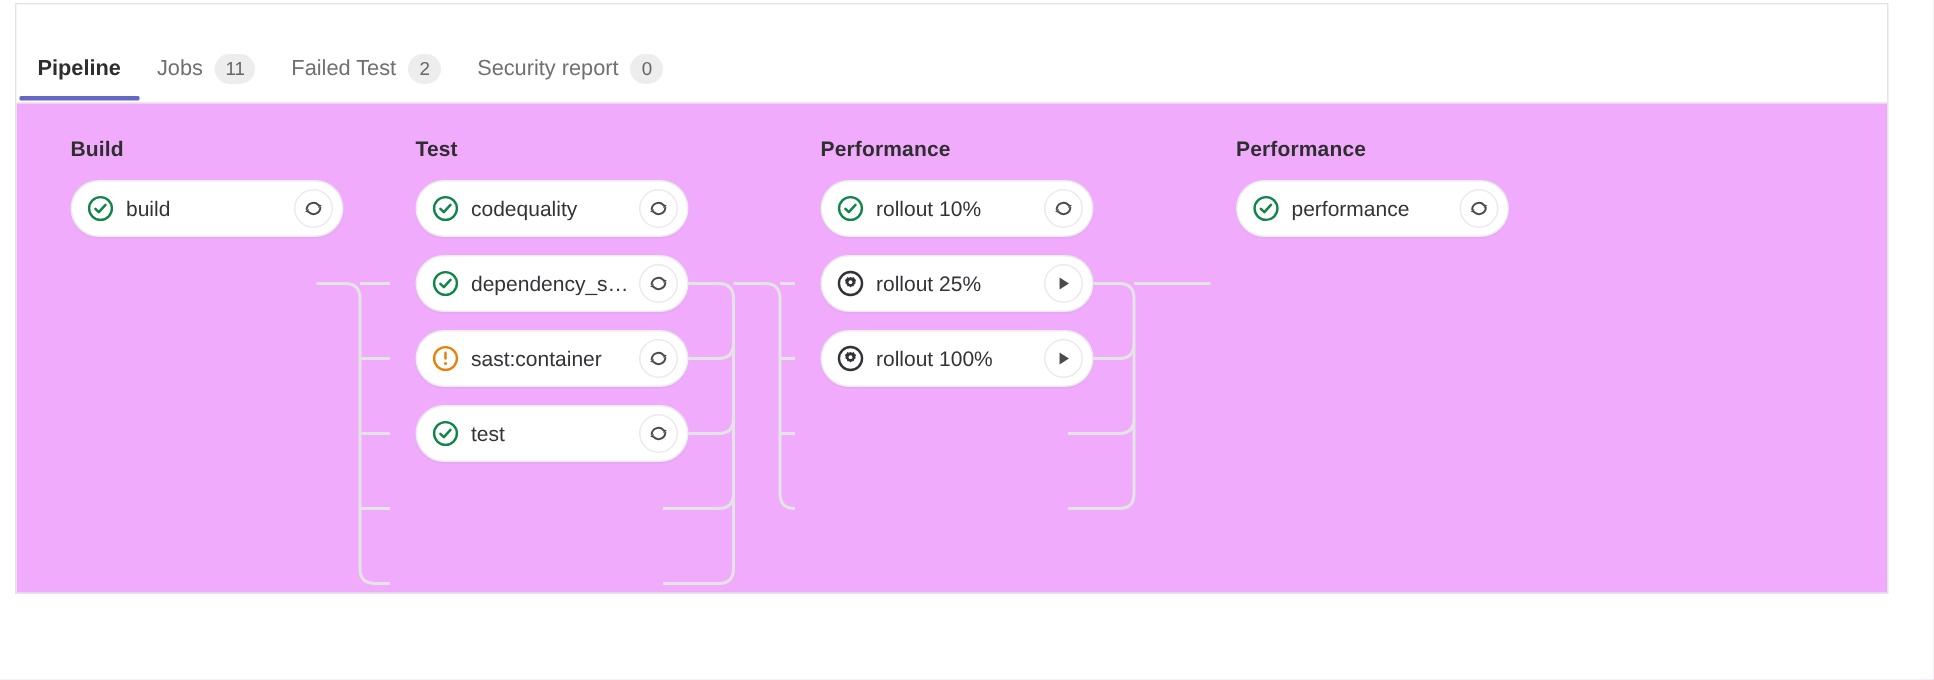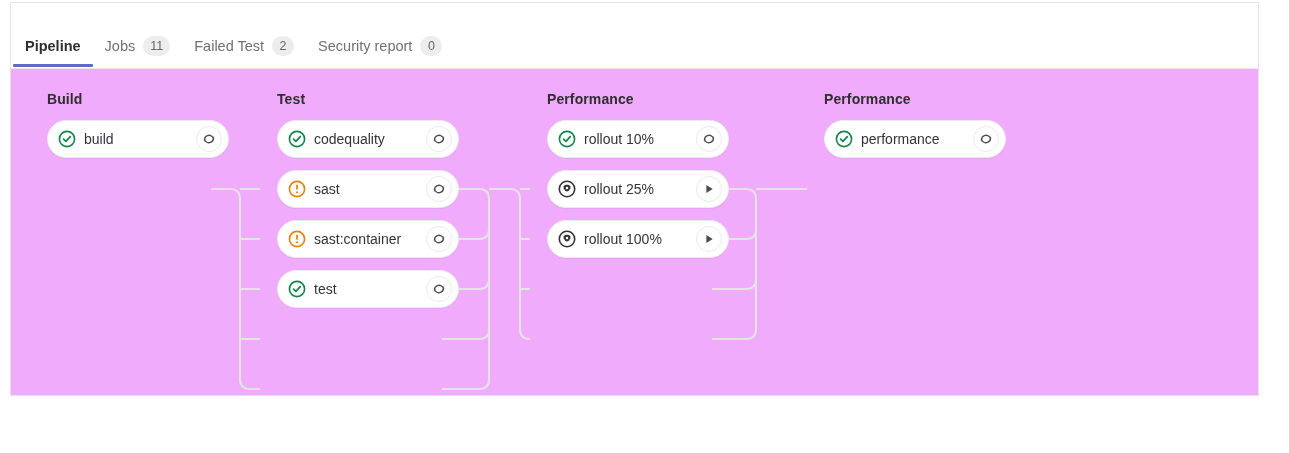--- a/index.html
+++ b/index.html
@@ -235,48 +235,47 @@
             <span class="action">
               <svg width="14" height="14" viewBox="0 0 16 16">
                   <path d="M13.2 7.3a5.2 5.2 0 0 1-8.9 3.4" fill="none" stroke="#4b4b4b" stroke-width="1.5" stroke-linecap="round"></path>
                   <path d="M2.8 8.7a5.2 5.2 0 0 1 8.9-3.4" fill="none" stroke="#4b4b4b" stroke-width="1.5" stroke-linecap="round"></path>
                   <path d="M4.4 8.2 L4.2 11.1 L1.6 10.4 Z" fill="#4b4b4b"></path>
                   <path d="M11.6 7.8 L11.8 4.9 L14.4 5.6 Z" fill="#4b4b4b"></path>
                 </svg>
             </span>
           </div>
 
+          <div class="job">
+            <span class="status">
+              <svg width="18" height="18" viewBox="0 0 18 18">
+                  <circle cx="9" cy="9" r="7.6" fill="none" stroke="#108548" stroke-width="1.6"></circle>
+                  <path d="M5.6 9.2 L7.9 11.4 L12.3 6.6" fill="none" stroke="#108548" stroke-width="1.7" stroke-linecap="round" stroke-linejoin="round"></path>
+                </svg>
+            </span>
+            <span class="jobname">dependency_s…</span>
+            <span class="action">
+              <svg width="14" height="14" viewBox="0 0 16 16">
+                  <path d="M13.2 7.3a5.2 5.2 0 0 1-8.9 3.4" fill="none" stroke="#4b4b4b" stroke-width="1.5" stroke-linecap="round"></path>
+                  <path d="M2.8 8.7a5.2 5.2 0 0 1 8.9-3.4" fill="none" stroke="#4b4b4b" stroke-width="1.5" stroke-linecap="round"></path>
+                  <path d="M4.4 8.2 L4.2 11.1 L1.6 10.4 Z" fill="#4b4b4b"></path>
+                  <path d="M11.6 7.8 L11.8 4.9 L14.4 5.6 Z" fill="#4b4b4b"></path>
+                </svg>
+            </span>
+          </div>
+
 
           <div class="job">
             <span class="status">
               <svg width="18" height="18" viewBox="0 0 18 18">
                   <circle cx="9" cy="9" r="7.6" fill="none" stroke="#e9800a" stroke-width="1.6"></circle>
                   <rect x="8.15" y="4.4" width="1.7" height="5.4" rx="0.85" fill="#e9800a"></rect>
                   <circle cx="9" cy="12.3" r="1.05" fill="#e9800a"></circle>
                 </svg>
             </span>
-            <span class="jobname">sast</span>
-            <span class="action">
-              <svg width="14" height="14" viewBox="0 0 16 16">
-                  <path d="M13.2 7.3a5.2 5.2 0 0 1-8.9 3.4" fill="none" stroke="#4b4b4b" stroke-width="1.5" stroke-linecap="round"></path>
-                  <path d="M2.8 8.7a5.2 5.2 0 0 1 8.9-3.4" fill="none" stroke="#4b4b4b" stroke-width="1.5" stroke-linecap="round"></path>
-                  <path d="M4.4 8.2 L4.2 11.1 L1.6 10.4 Z" fill="#4b4b4b"></path>
-                  <path d="M11.6 7.8 L11.8 4.9 L14.4 5.6 Z" fill="#4b4b4b"></path>
-                </svg>
-            </span>
-          </div>
-
-          <div class="job">
-            <span class="status">
-              <svg width="18" height="18" viewBox="0 0 18 18">
-                  <circle cx="9" cy="9" r="7.6" fill="none" stroke="#e9800a" stroke-width="1.6"></circle>
-                  <rect x="8.15" y="4.4" width="1.7" height="5.4" rx="0.85" fill="#e9800a"></rect>
-                  <circle cx="9" cy="12.3" r="1.05" fill="#e9800a"></circle>
-                </svg>
-            </span>
             <span class="jobname">sast:container</span>
             <span class="action">
               <svg width="14" height="14" viewBox="0 0 16 16">
                   <path d="M13.2 7.3a5.2 5.2 0 0 1-8.9 3.4" fill="none" stroke="#4b4b4b" stroke-width="1.5" stroke-linecap="round"></path>
                   <path d="M2.8 8.7a5.2 5.2 0 0 1 8.9-3.4" fill="none" stroke="#4b4b4b" stroke-width="1.5" stroke-linecap="round"></path>
                   <path d="M4.4 8.2 L4.2 11.1 L1.6 10.4 Z" fill="#4b4b4b"></path>
                   <path d="M11.6 7.8 L11.8 4.9 L14.4 5.6 Z" fill="#4b4b4b"></path>
                 </svg>
             </span>
           </div>

